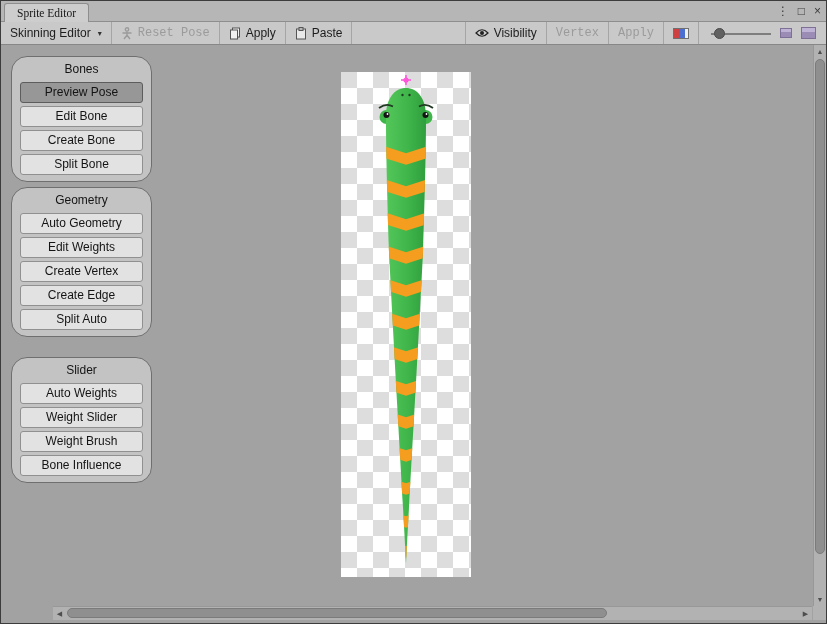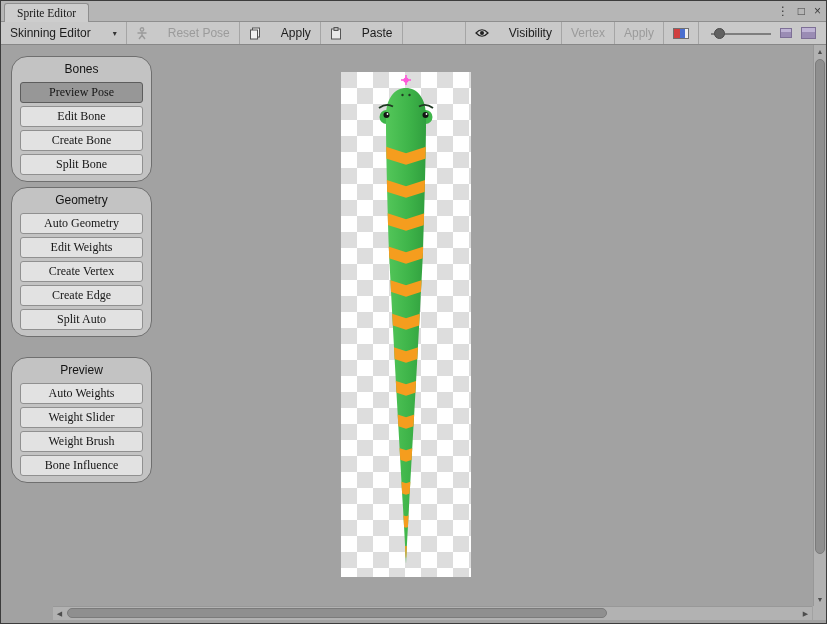--- a/index.html
+++ b/index.html
@@ -18,24 +18,24 @@
          font-size:11.5px; color:#161616;font-family:Liberation Serif, serif; }
   .win-controls { position:absolute; right:5px; top:0; height:21px;
                   display:flex; align-items:center; gap:9px;
                   color:#3d3d3d; font-size:12px; }
   .win-controls span { cursor:default; line-height:21px; }
 
   
   .toolbar { position:absolute; left:0; top:21px; right:0; height:23px;
              background:#c9c9c9; border-bottom:1px solid #878787;
              display:flex; align-items:stretch; font-size:12px; color:#1c1c1c; }
-  .tb-item { display:flex; align-items:center; gap:20px; padding:0 9px;
+  .tb-item { display:flex; align-items:center; gap:5px; padding:0 9px;
              border-right:1px solid #a5a5a5; white-space:nowrap; }
   .tb-item.right { border-right:none; border-left:1px solid #a5a5a5; }
-  .tb-item.disabled { color:#9b9b9b; }
+  .tb-item.disabled { color:#9b9b9b;font-family:Liberation Mono, monospace; }
   .tb-spacer { flex:1; }
   .dd-arrow { font-size:8px; color:#333; margin-left:2px; }
   .icon-svg { display:block; }
 
   .color-swatch { width:16px; height:11px; border:1px solid #6f6f6f;
                   background:linear-gradient(90deg,#cf4040 0 45%,#4a6fd0 45% 80%,#efefef 80%); }
   .zoom-area { display:flex; align-items:center; gap:9px; padding:0 10px 0 12px;
                border-left:1px solid #a5a5a5; }
   .slider { position:relative; width:60px; height:13px; }
   .slider-track { position:absolute; left:0; right:0; top:6px; height:2px; background:#7e7e7e; }
@@ -54,21 +54,21 @@
   .checker svg { position:absolute; inset:0; }
 
   
   .panel { position:absolute; left:10px; width:141px; background:#c3c3c3;
            border:1px solid #6f6f6f; border-radius:16px; padding:3px 8px 6px; }
   .panel-title { text-align:center; font-size:12px; color:#141414;
                  height:19px; line-height:19px; }
   .panel-btn { display:block; width:100%; height:21px; margin-top:3px;
                background:#e2e2e2; border:1px solid #909090; border-radius:3px;
                font-size:12px; color:#141414; text-align:center; line-height:19px;
-               font-family:Liberation Serif, serif; }
+               font-family:Liberation Sans, sans-serif; }
   .panel-btn.selected { background:#979797; border-color:#5d5d5d; }
   .panel.bones    { top:55px; }
   .panel.geometry { top:186px; }
   .panel.weights  { top:356px; }
 
   
   .vscroll { position:absolute; top:44px; right:0; width:13px; height:561px;
              background:#b2b2b2; border-left:1px solid #989898; }
   .vscroll .arrow { position:absolute; left:0; width:12px; height:13px;
                     font-size:7px; color:#4e4e4e; text-align:center; line-height:13px; }
@@ -236,21 +236,21 @@
   <div class="panel geometry">
     <div class="panel-title">Geometry</div>
     <button class="panel-btn">Auto Geometry</button>
     <button class="panel-btn">Edit Weights</button>
     <button class="panel-btn">Create Vertex</button>
     <button class="panel-btn">Create Edge</button>
     <button class="panel-btn">Split Auto</button>
   </div>
 
   <div class="panel weights">
-    <div class="panel-title">Preview</div>
+    <div class="panel-title">Slider</div>
     <button class="panel-btn">Auto Weights</button>
     <button class="panel-btn">Weight Slider</button>
     <button class="panel-btn">Weight Brush</button>
     <button class="panel-btn">Bone Influence</button>
   </div>
 
   <div class="vscroll">
     <div class="arrow up">▲</div>
     <div class="vthumb"></div>
     <div class="arrow down">▼</div>

